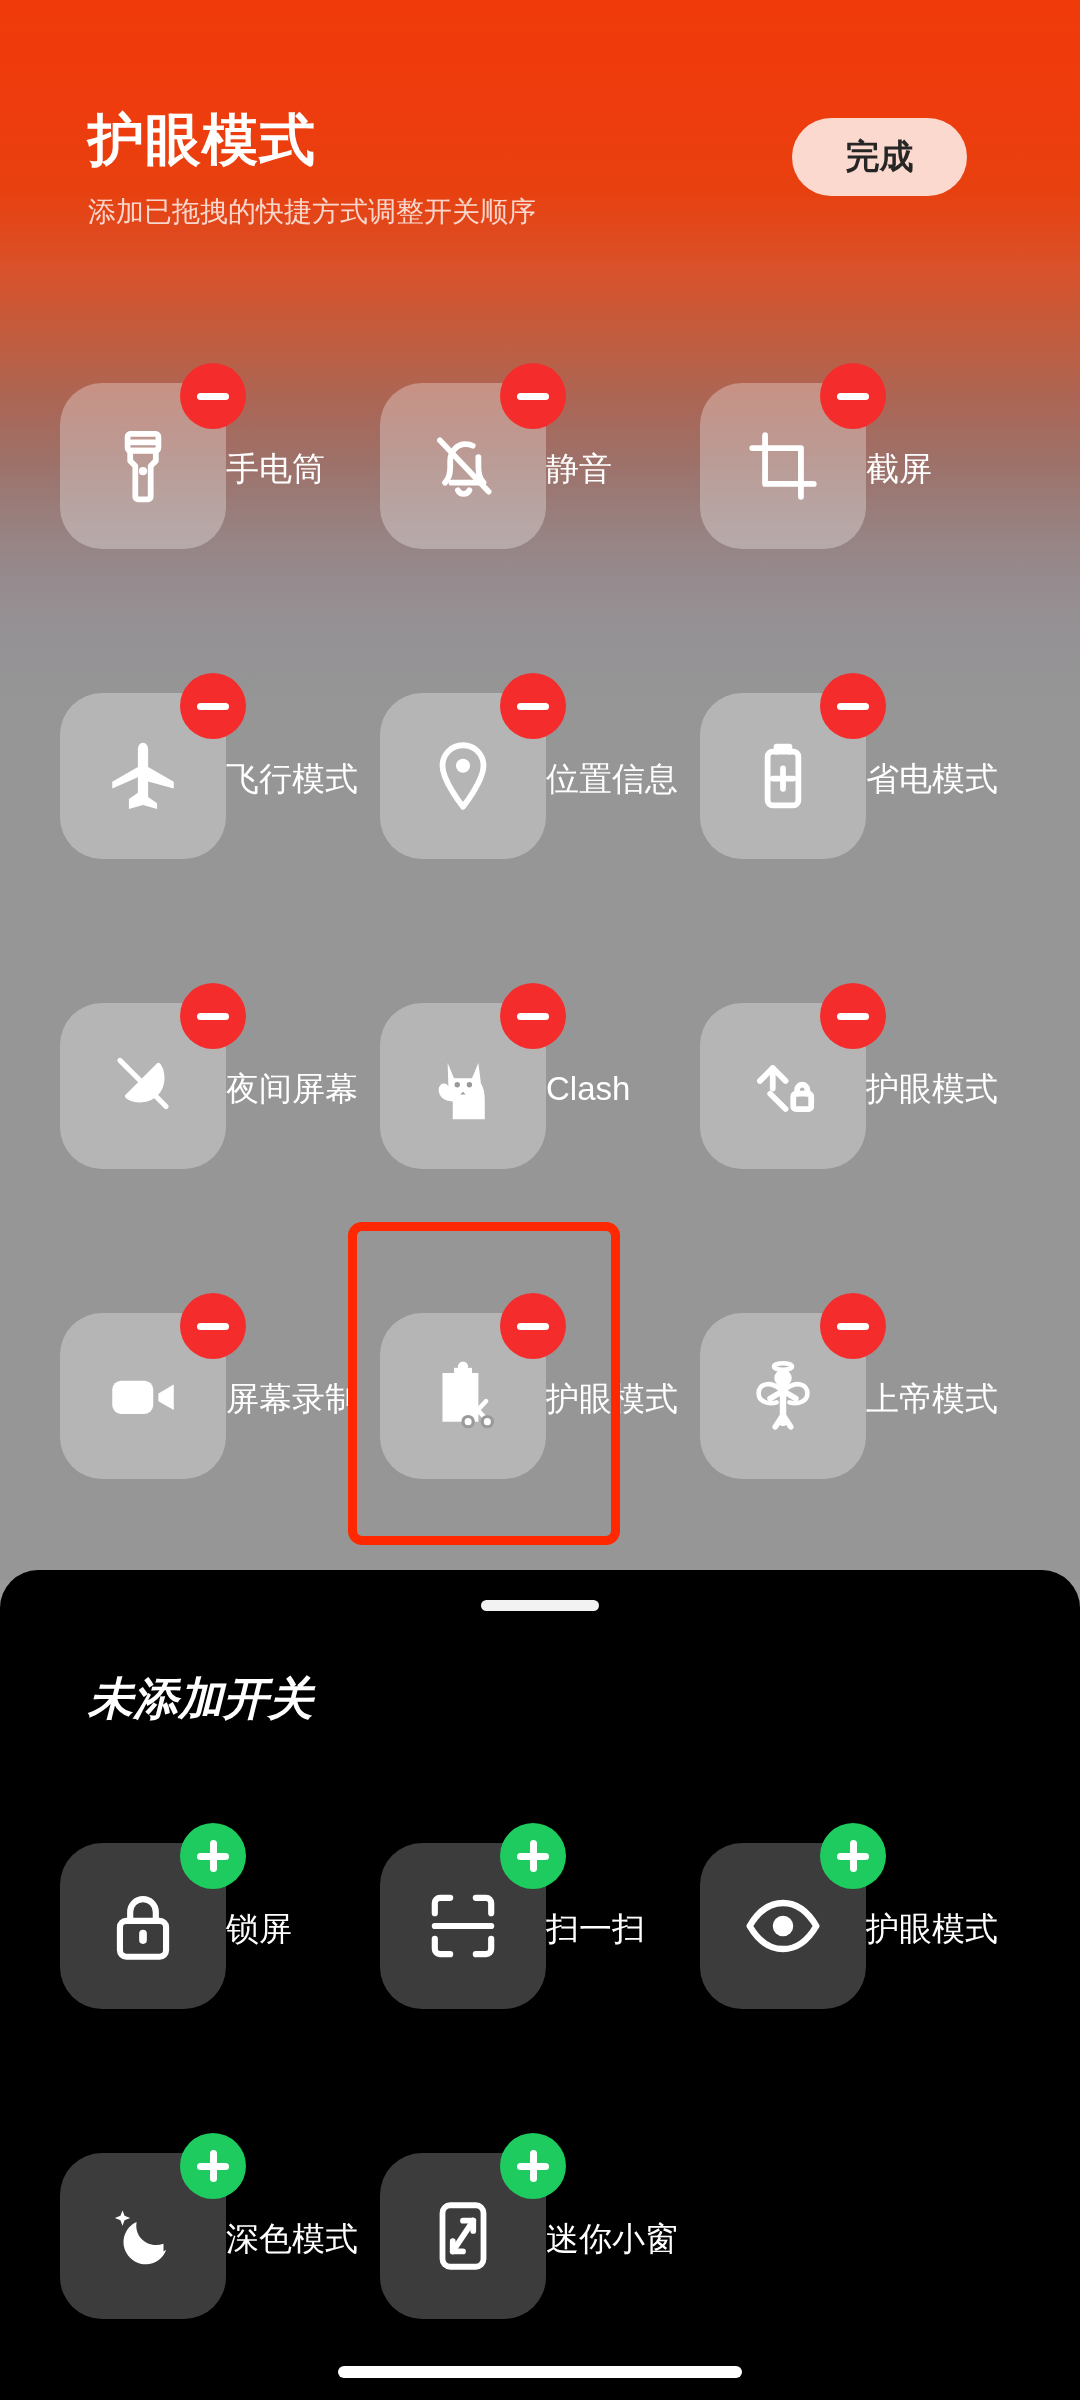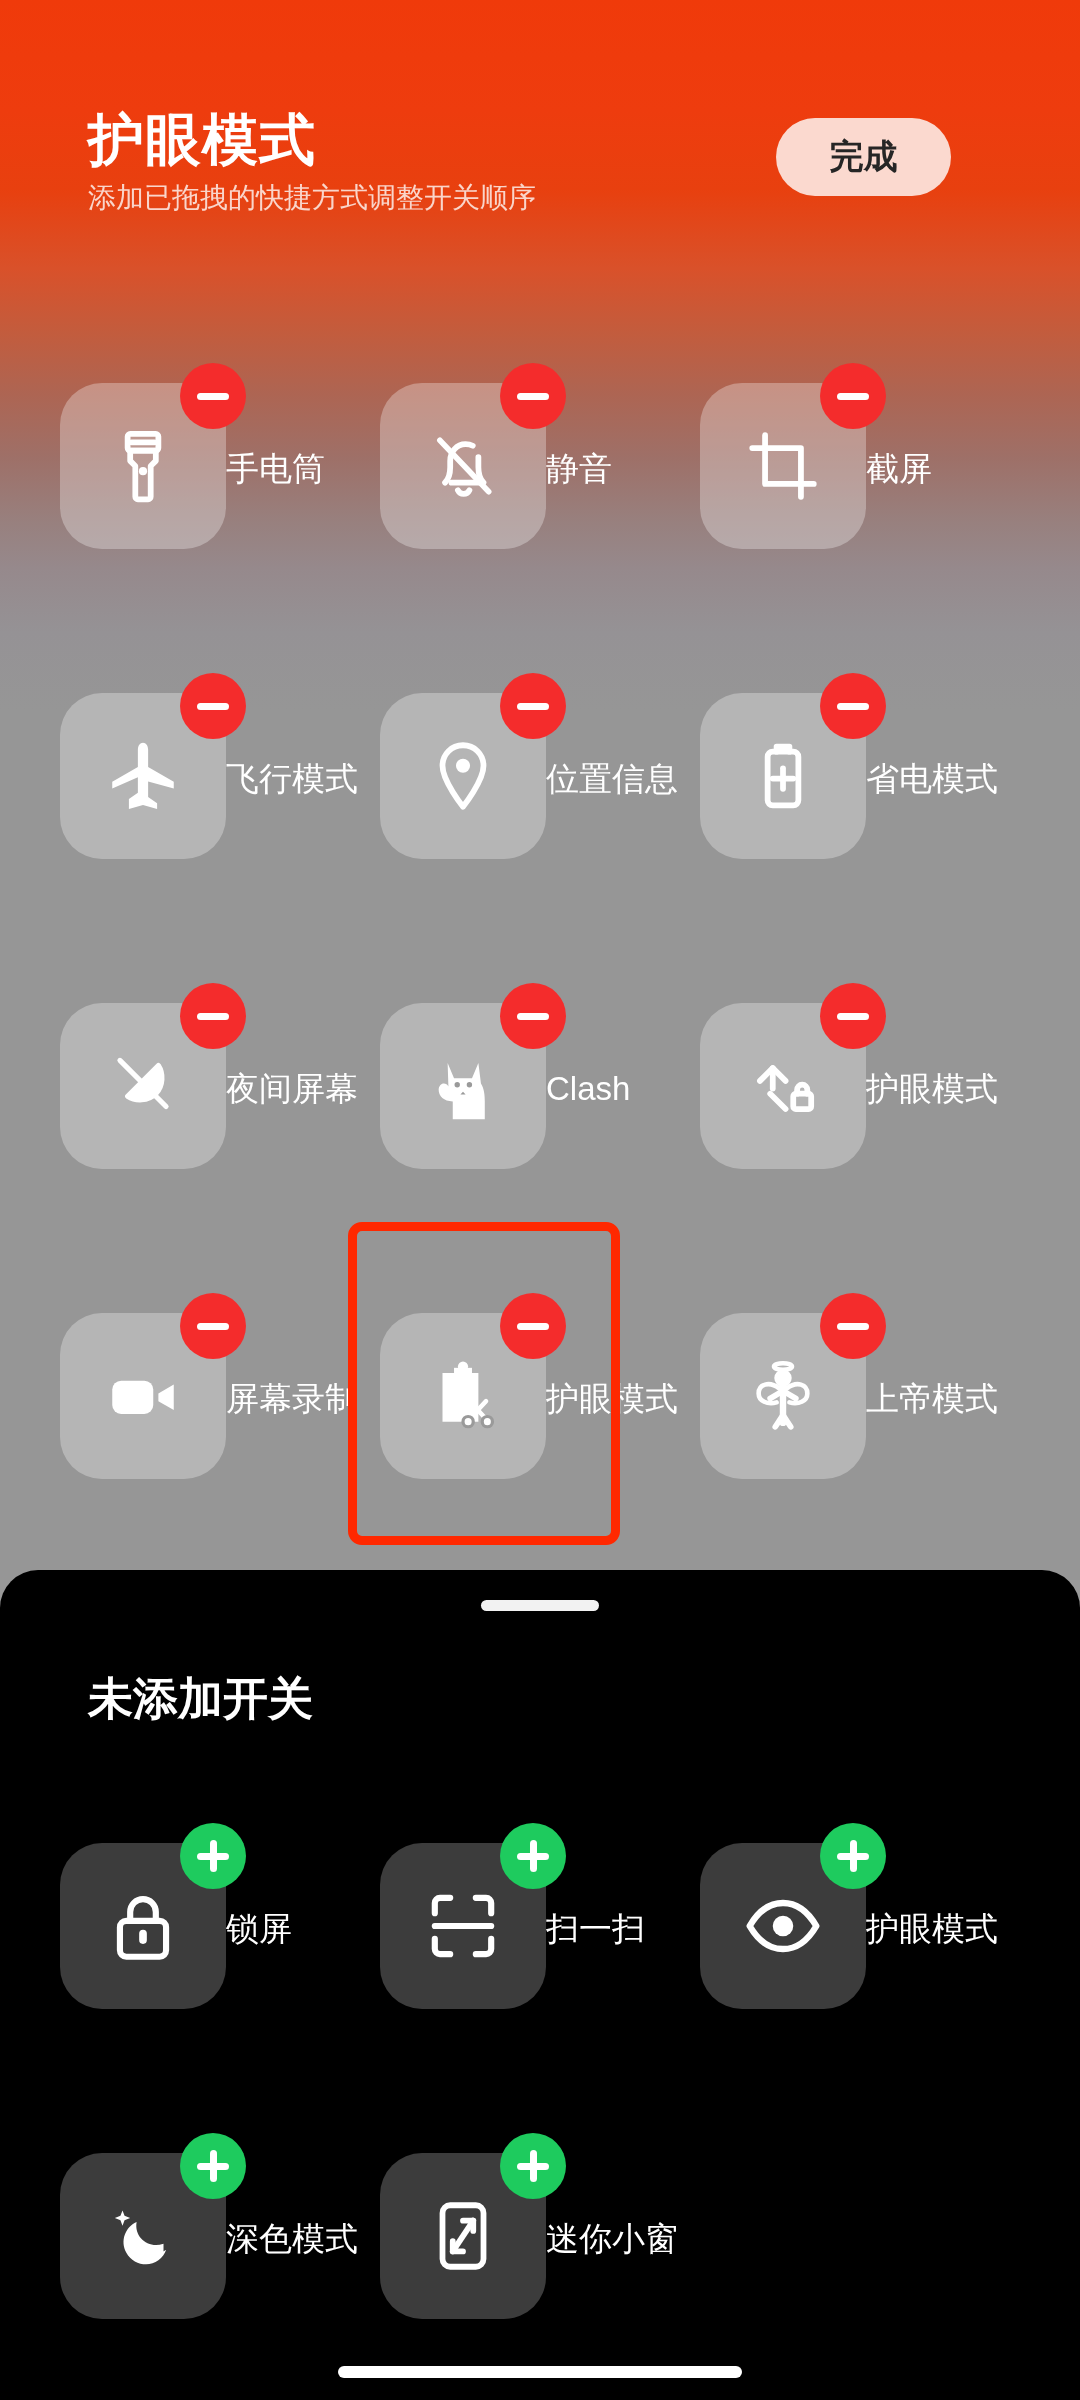--- a/index.html
+++ b/index.html
@@ -35,27 +35,26 @@
   .header{
     position:absolute; left:0; top:0; width:1080px; height:260px;
     z-index:5;
   }
   .page-title{
     position:absolute; left:88px; top:112px;
     font-size:56px; font-weight:bold; color:#ffffff;
     letter-spacing:1px; line-height:1;
   }
   .page-subtitle{
-    position:absolute; left:88px; top:186px;
+    position:absolute; left:88px; top:198px;
     font-size:28px; color:rgba(255,255,255,0.78);
     line-height:1;
-    font-family:Liberation Mono, monospace;
   }
   .done-button{
-    position:absolute; left:776px; top:118px;
+    position:absolute; left:792px; top:118px;
     width:175px; height:78px;
     border-radius:39px;
     background:#fbd9cf;
     border:none;
     color:#262626;
     font-size:34px; font-weight:bold;
     font-family:"Liberation Sans","DejaVu Sans",sans-serif;
     display:flex; align-items:center; justify-content:center;
     cursor:pointer;
   }
@@ -151,20 +150,21 @@
     top:30px;
     width:118px; height:11px;
     border-radius:6px;
     background:#f2f2f2;
     cursor:pointer;
   }
   .sheet-title{
     position:absolute; left:88px; top:106px;
     font-size:45px; font-weight:bold; color:#ffffff;
     line-height:1;
+    font-style:italic;
   }
   .sheet-grid-wrap{
     position:absolute; left:0; top:190px; width:1080px;
   }
   .home-indicator{
     position:absolute;
     left:50%; transform:translateX(-50%);
     bottom:22px;
     width:404px; height:12px;
     border-radius:6px;

